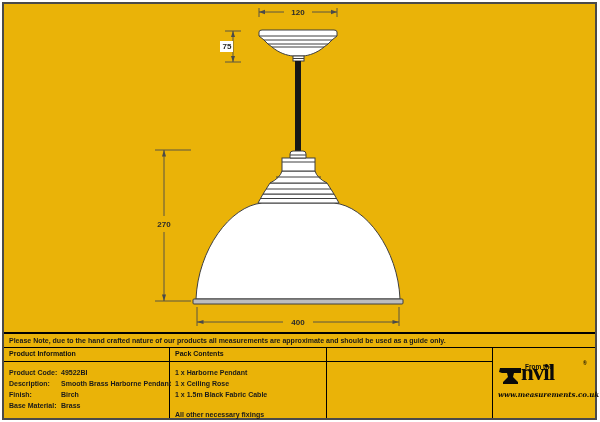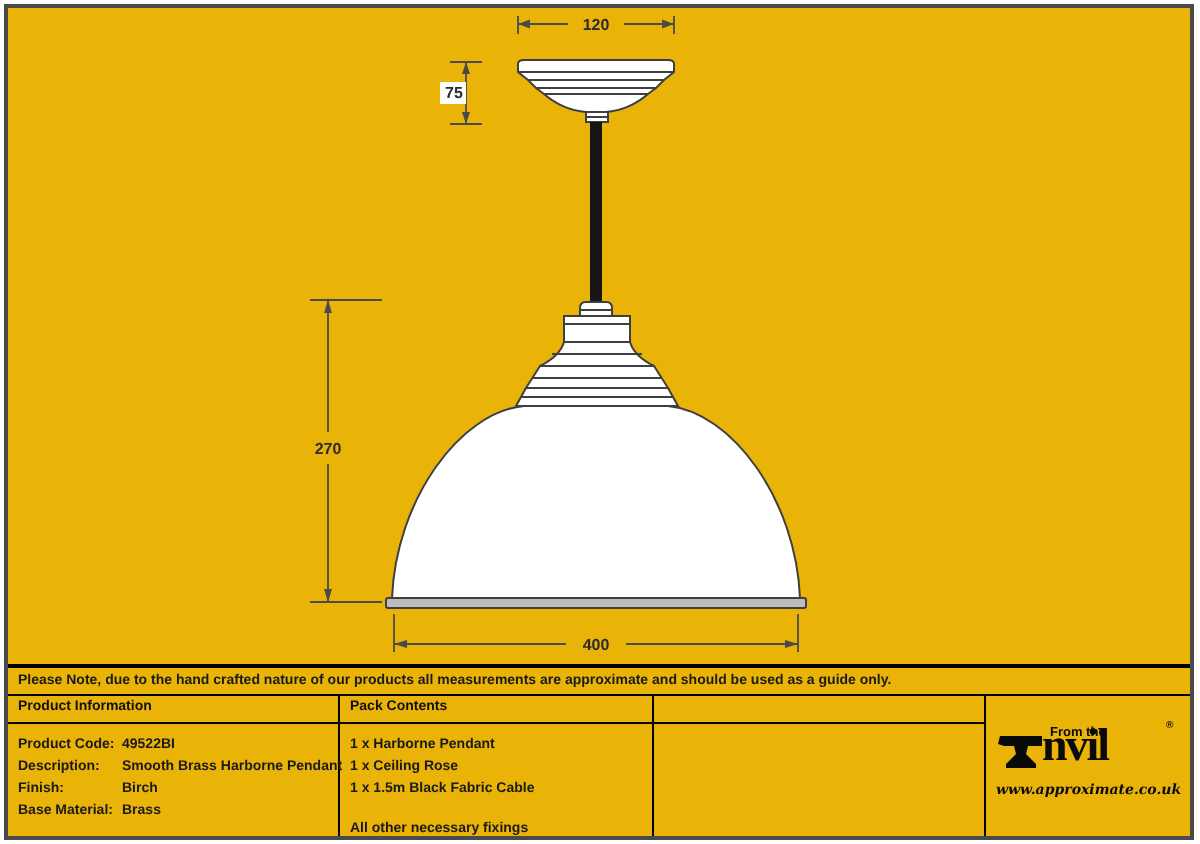--- a/index.html
+++ b/index.html
@@ -159,18 +159,18 @@
     </div>
 
     <div class="col col-4">
       <div class="logo">
         <svg class="logo-anvil" viewBox="0 0 24 20">
           <path d="M1,6 L2,2 L23,2 L23,7 L16,7 L15,11 L20,16 L20,18 L5,18 L5,16 L10,11 L9,7 L4,7 Z" fill="#0a0a0a"></path>
         </svg>
         <span class="logo-name">nvil</span>
         <span class="logo-fromthe">From the</span>
         <span class="logo-reg">®</span>
-        <span class="logo-url">www.approximate.co.uk</span>
+        <span class="logo-url">www.measurements.co.uk</span>
       </div>
     </div>
 
   </div>
 </div>
 
 </body></html>

